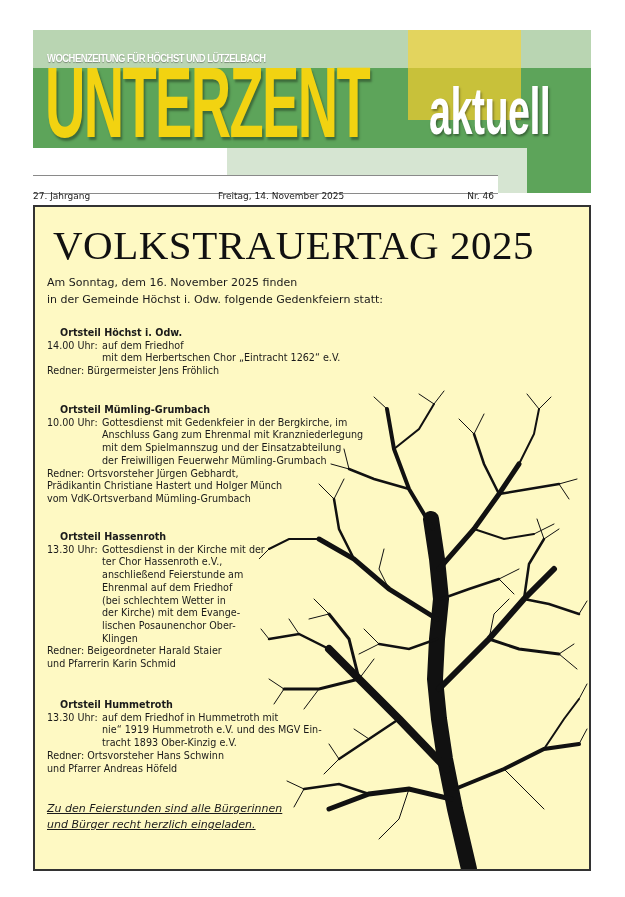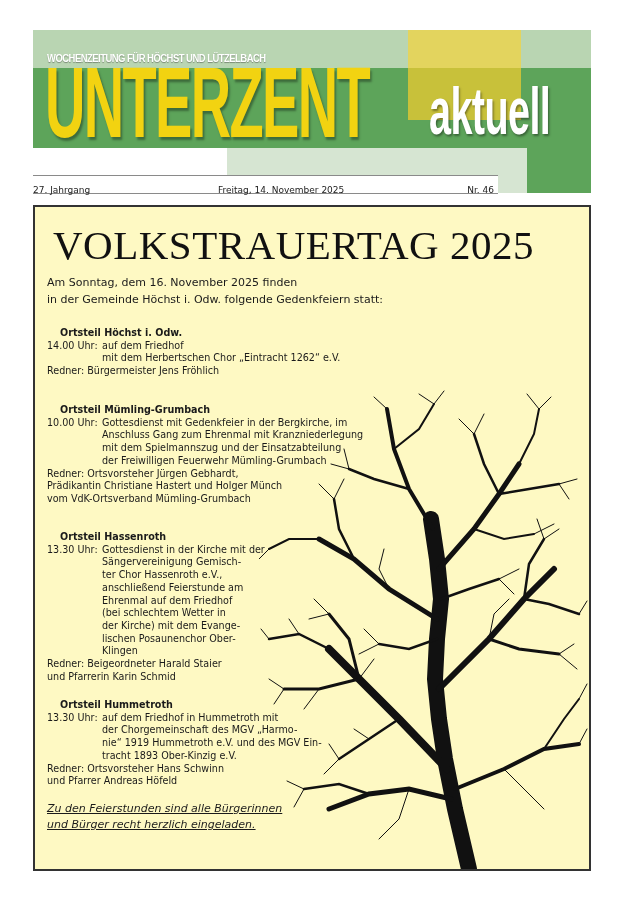--- a/index.html
+++ b/index.html
@@ -34,21 +34,21 @@
     font-weight: bold; font-size: 66px; line-height: 66px; color: #ffffff;
     letter-spacing: -1px; transform: scaleX(0.6); transform-origin: left top;
     white-space: nowrap; text-shadow: 2px 2px 3px rgba(0,0,0,0.4);
   }
 
   .info-row {
     left: 33px; top: 175px; width: 465px; height: 17px; background: #ffffff;
     border-top: 1px solid #8a8a8a; border-bottom: 1px solid #8a8a8a;
     font-family: "DejaVu Sans", sans-serif; font-size: 9px; line-height: 17px; color: #222;
   }
-  .info-row span { position: absolute; top: 6px; }
+  .info-row span { position: absolute; top: 12px; }
   .info-left { left: 0; }
   .info-center { left: 185px; }
   .info-right { right: 4px; }
 
   
   .frame {
     left: 33px; top: 205px; width: 554px; height: 662px;
     border: 2px solid #333; background: #fef9c3;
   }
   .tree { right: 0; bottom: 0; }
@@ -191,24 +191,20 @@
   </div>
 
   <div class="abs section" style="top:324px;">
     <div class="s-title">Ortsteil Hassenroth</div>
     <div class="row">
         <span class="time">13.30 Uhr:</span>
         <span class="desc">Gottesdienst in der Kirche mit der</span>
       </div>
     <div class="row">
         <span class="time"></span>
-        <span class="desc">Sängervereinigung Gemisch-</span>
-      </div>
-    <div class="row">
-        <span class="time"></span>
         <span class="desc">ter Chor Hassenroth e.V.,</span>
       </div>
     <div class="row">
         <span class="time"></span>
         <span class="desc">anschließend Feierstunde am</span>
       </div>
     <div class="row">
         <span class="time"></span>
         <span class="desc">Ehrenmal auf dem Friedhof</span>
       </div>
@@ -233,21 +229,20 @@
   </div>
 
   <div class="abs section" style="top:492px;">
     <div class="s-title">Ortsteil Hummetroth</div>
     <div class="row">
         <span class="time">13.30 Uhr:</span>
         <span class="desc">auf dem Friedhof in Hummetroth mit</span>
       </div>
     <div class="row">
         <span class="time"></span>
-        <span class="desc">der Chorgemeinschaft des MGV „Harmo-</span>
       </div>
     <div class="row">
         <span class="time"></span>
         <span class="desc">nie“ 1919 Hummetroth e.V. und des MGV Ein-</span>
       </div>
     <div class="row">
         <span class="time"></span>
         <span class="desc">tracht 1893 Ober-Kinzig e.V.</span>
       </div>
     <div class="speaker">Redner: Ortsvorsteher Hans Schwinn</div>

